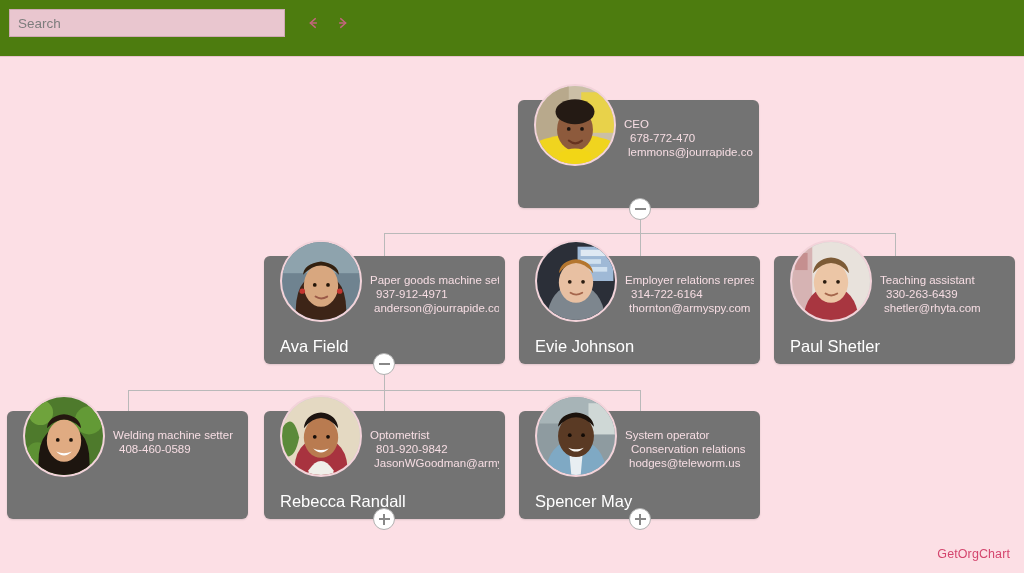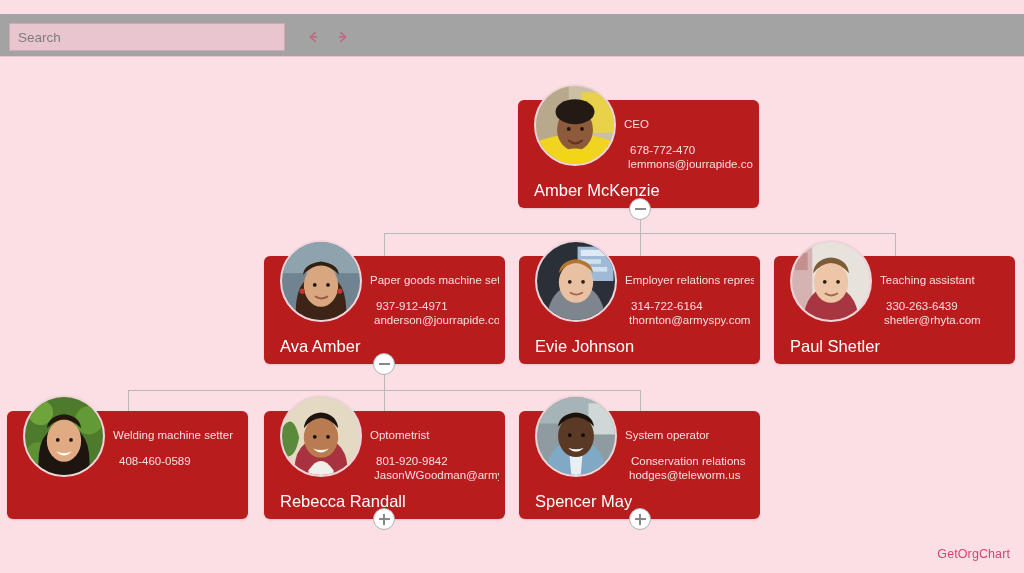--- a/index.html
+++ b/index.html
@@ -6,23 +6,23 @@
   html, body {
     width: 1024px; height: 573px;
     overflow: hidden;
     font-family: "Liberation Sans", sans-serif;
     background: #fcdfe5;
   }
   #app { position: relative; width: 1024px; height: 573px; background: #fcdfe5; }
 
   
   #header {
-    position: absolute; left: 0; top: 14px;
-    width: 1024px; height: 43px;
-    background: #a3a3a3;
+    position: absolute; left: 0; top: 0;
+    width: 1024px; height: 57px;
+    background: #4d7c0f;
     border-bottom: 1px solid #e8c3cd;
   }
   #search-input {
     position: absolute; left: 9px; top: 9px;
     width: 276px; height: 28px;
     background: #e9c6cf;
     border: 1px solid #cfa9b4;
     color: #5b5b5b;
     font-size: 13.5px;
     font-family: "Liberation Sans", sans-serif;
@@ -49,21 +49,21 @@
     position: absolute;
     background: #b9b9b9;
   }
   .conn.h { height: 1px; }
   .conn.v { width: 1px; }
 
   
   .node {
     position: absolute;
     width: 241px; height: 108px;
-    background: #b91c1c;
+    background: #737373;
     border-radius: 6px;
     box-shadow: 0 1px 2px rgba(0,0,0,.12);
     cursor: pointer;
   }
   .node .avatar {
     position: absolute; left: 16px; top: -16px;
     width: 82px; height: 82px;
     border-radius: 50%;
     border: 2px solid #f3d3da;
     overflow: hidden;
@@ -73,21 +73,21 @@
   .node .fields {
     position: absolute; left: 106px; top: 17px;
     right: 6px;
     color: #f6dde3;
     font-size: 11.5px;
     line-height: 14px;
     white-space: nowrap;
     overflow: hidden;
   }
   .node .fields .f0 { margin-left: 0px; }
-  .node .fields .f1 { margin-left: 6px; margin-top: 12px; }
+  .node .fields .f1 { margin-left: 6px; }
   .node .fields .f2 { margin-left: 4px; }
   .node .name {
     position: absolute; left: 16px; bottom: 8px;
     color: #ffffff;
     font-size: 16.5px;
     line-height: 19px;
     white-space: nowrap;
   }
 
   
@@ -159,34 +159,33 @@
         <div class="avatar">
           <svg viewBox="0 0 100 100">
             <use href="#av-amber"></use>
           </svg>
         </div>
         <div class="fields">
           <div class="f0">CEO</div>
           <div class="f1">678-772-470</div>
           <div class="f2">lemmons@jourrapide.com</div>
         </div>
-        <div class="name">Amber McKenzie</div>
       </div>
       <div class="node" style="left: 264px; top: 256px;">
         <div class="avatar">
           <svg viewBox="0 0 100 100">
             <use href="#av-ava"></use>
           </svg>
         </div>
         <div class="fields">
           <div class="f0">Paper goods machine setter</div>
           <div class="f1">937-912-4971</div>
           <div class="f2">anderson@jourrapide.com</div>
         </div>
-        <div class="name">Ava Amber</div>
+        <div class="name">Ava Field</div>
       </div>
       <div class="node" style="left: 519px; top: 256px;">
         <div class="avatar">
           <svg viewBox="0 0 100 100">
             <use href="#av-evie"></use>
           </svg>
         </div>
         <div class="fields">
           <div class="f0">Employer relations representative</div>
           <div class="f1">314-722-6164</div>

